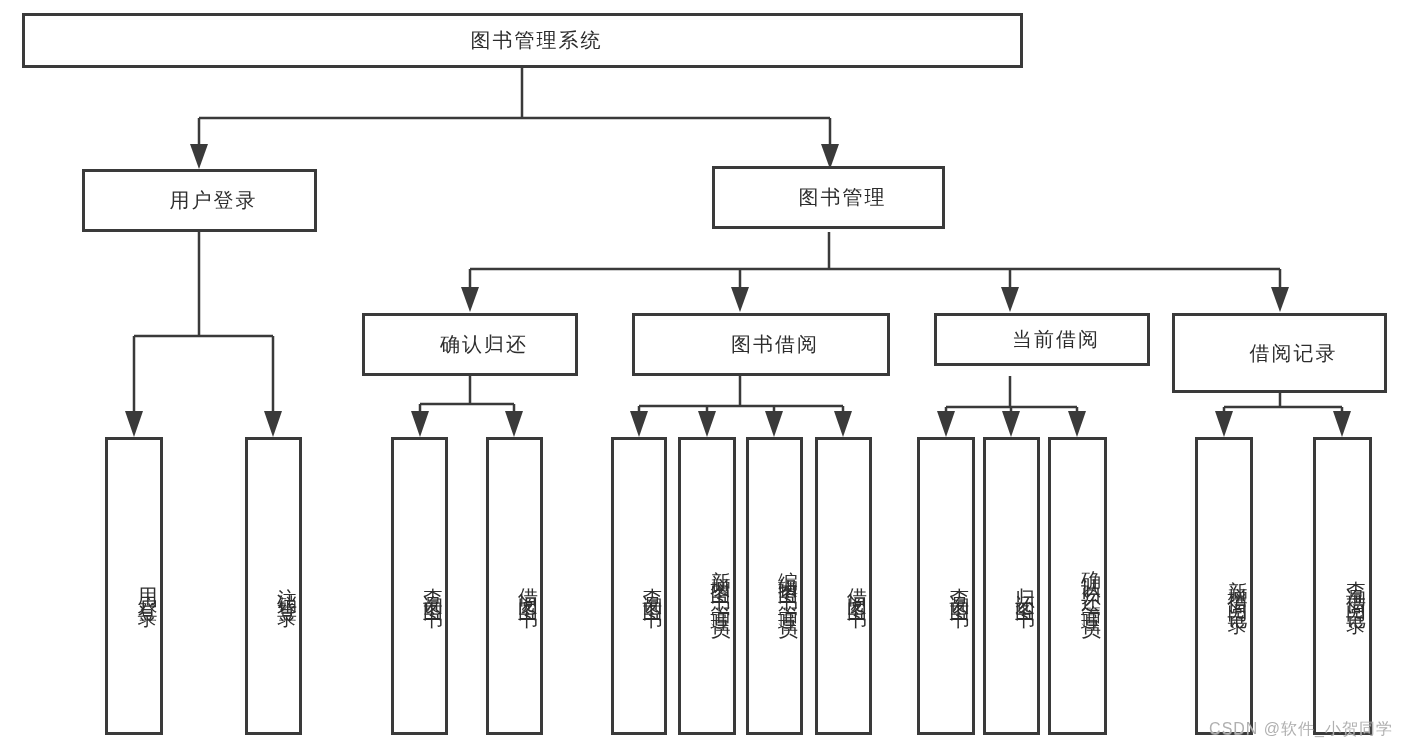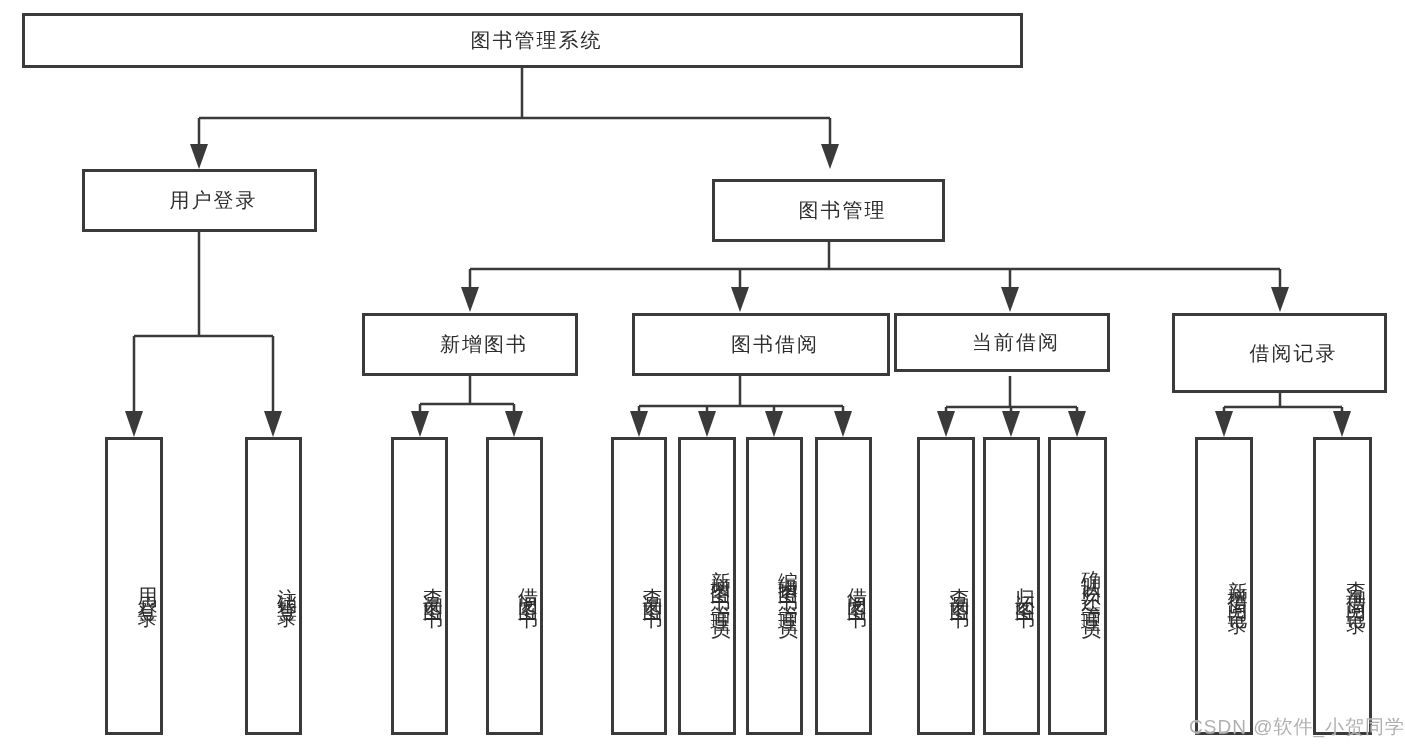--- a/index.html
+++ b/index.html
@@ -33,22 +33,22 @@
     padding-left:28px;
   }
   .v-node{
     writing-mode:vertical-rl;
     text-orientation:mixed;
     letter-spacing:7px;
     line-height:1;
   }
   .watermark{
     position:absolute;
-    right:0;bottom:7px;
-    font-size:19px;
+    right:12px;bottom:7px;
+    font-size:16px;
     color:var(--watermark);
     letter-spacing:1px;
     z-index:3;
     text-shadow:0 1px 1px rgba(255,255,255,.6);
   }
 </style>
 </head>
 <body>
 
 <div class="canvas">
@@ -89,38 +89,38 @@
     <polygon points="1333,411 1351,411 1342,437"></polygon>
   </svg>
 
   <div class="node" style="left:22px;top:13px;width:1001px;height:55px;">
     <span>图书管理系统</span>
   </div>
 
   <div class="node" style="left:82px;top:169px;width:235px;height:63px;">
     <span>用户登录</span>
   </div>
-  <div class="node" style="left:712px;top:179px;width:233px;height:63px;">
+  <div class="node" style="left:712px;top:166px;width:233px;height:63px;">
     <span>图书管理</span>
   </div>
 
   <div class="node v-node" style="left:105px;top:437px;width:58px;height:298px;">
     <span>用户登录</span>
   </div>
   <div class="node v-node" style="left:245px;top:437px;width:57px;height:298px;">
     <span>注销登录</span>
   </div>
 
   <div class="node" style="left:362px;top:313px;width:216px;height:63px;">
-    <span>新增图书</span>
+    <span>确认归还</span>
   </div>
   <div class="node" style="left:632px;top:313px;width:258px;height:63px;">
     <span>图书借阅</span>
   </div>
-  <div class="node" style="left:894px;top:313px;width:216px;height:59px;">
+  <div class="node" style="left:934px;top:313px;width:216px;height:53px;">
     <span>当前借阅</span>
   </div>
   <div class="node" style="left:1172px;top:313px;width:215px;height:80px;">
     <span>借阅记录</span>
   </div>
 
   <div class="node v-node" style="left:391px;top:437px;width:57px;height:298px;">
     <span>查询图书</span>
   </div>
   <div class="node v-node" style="left:486px;top:437px;width:57px;height:298px;">

